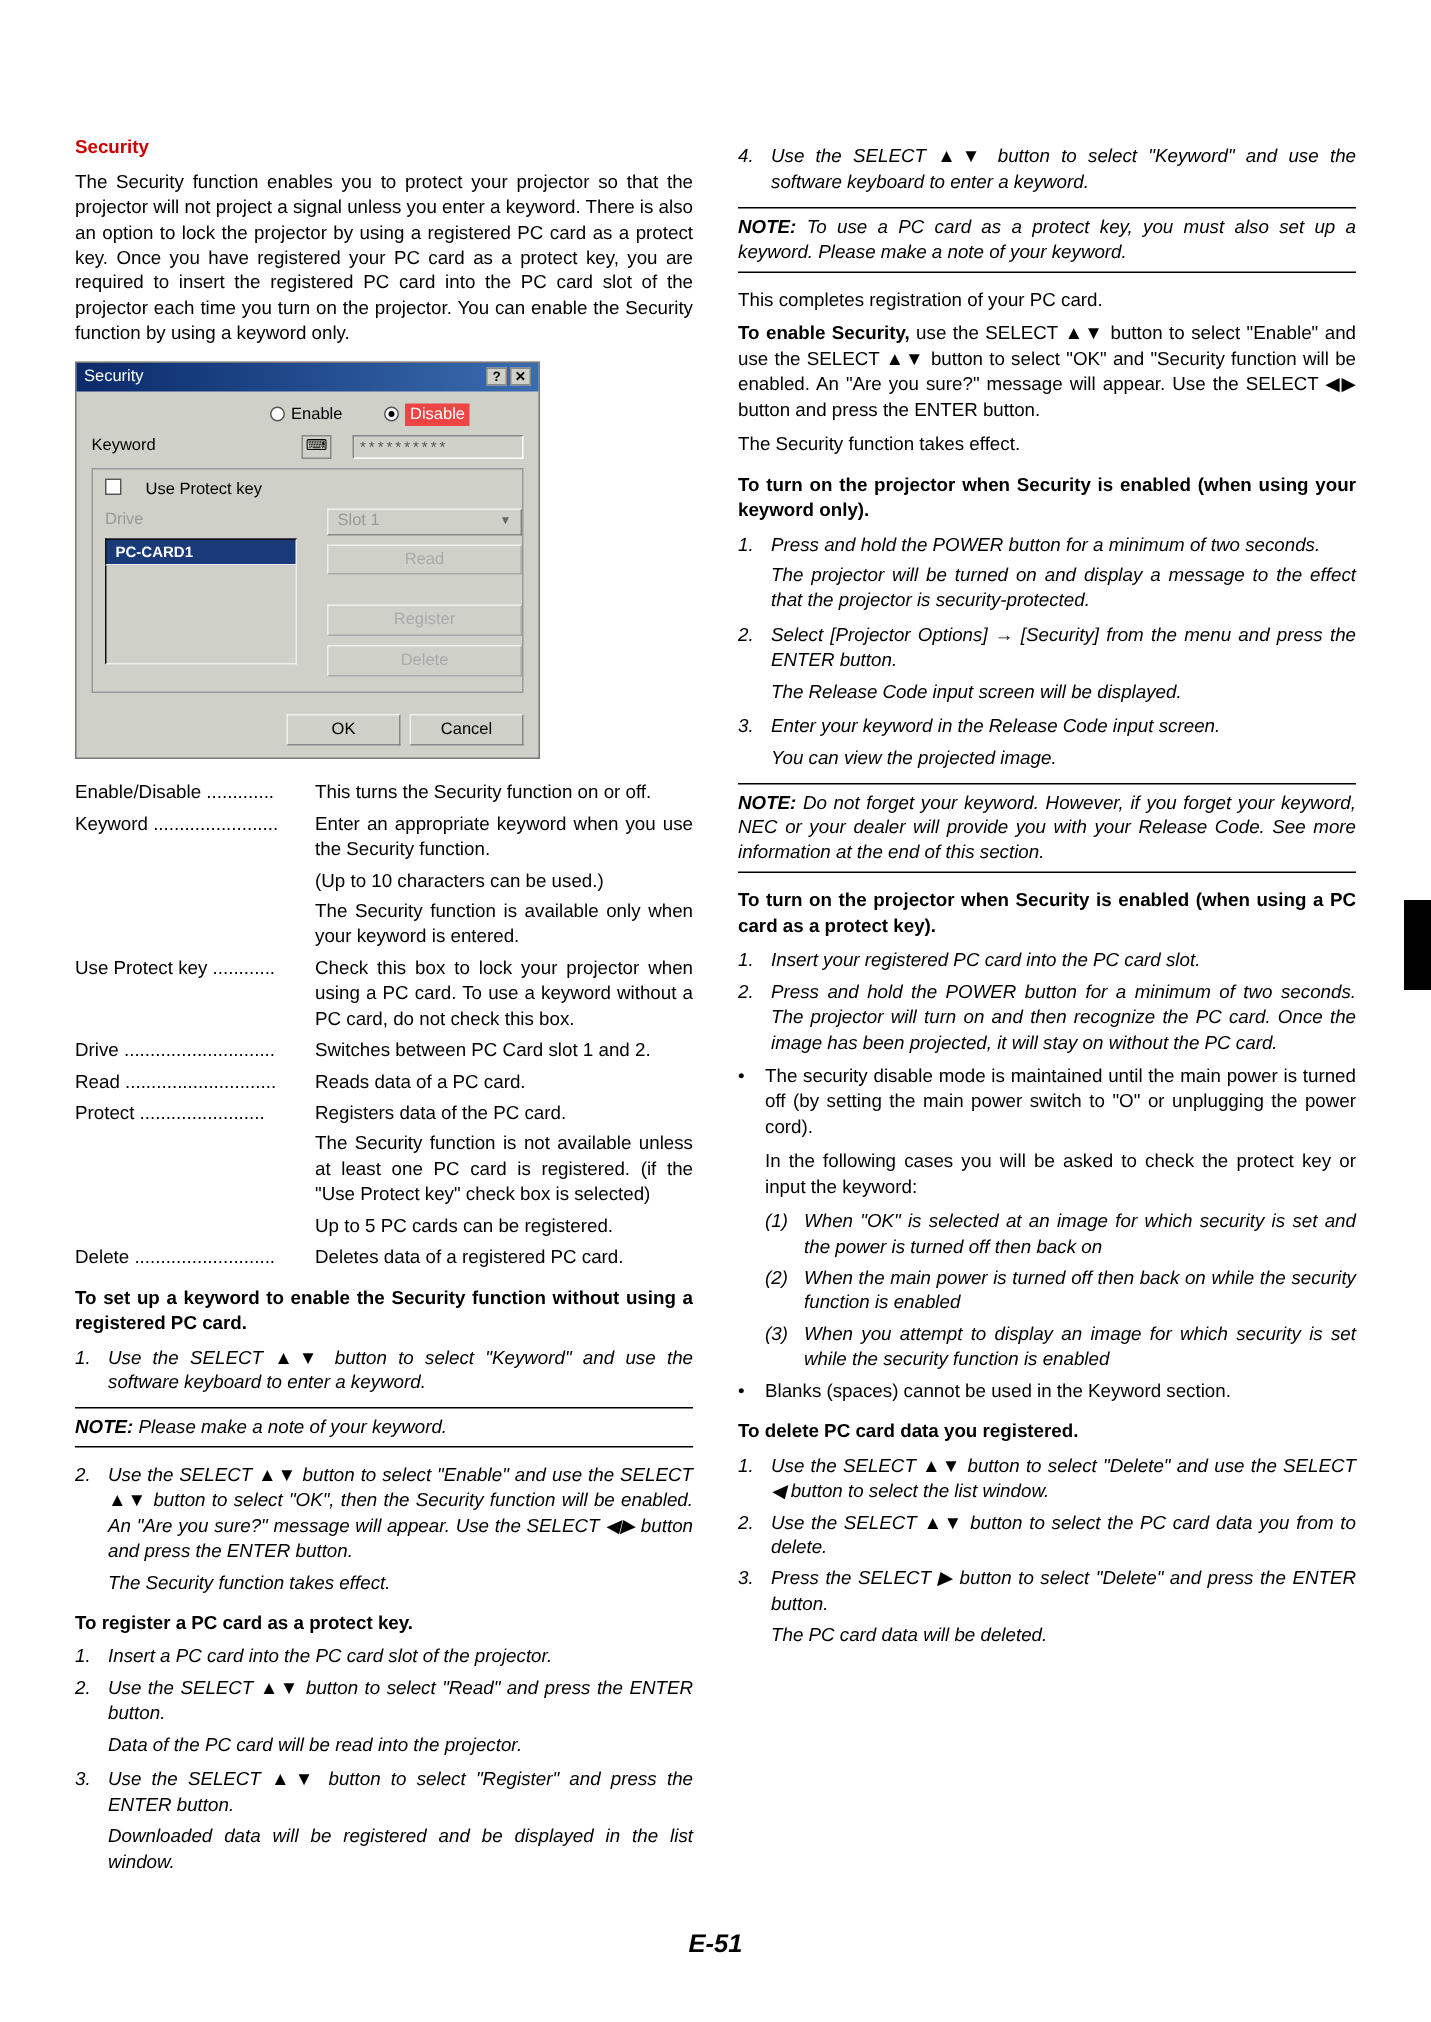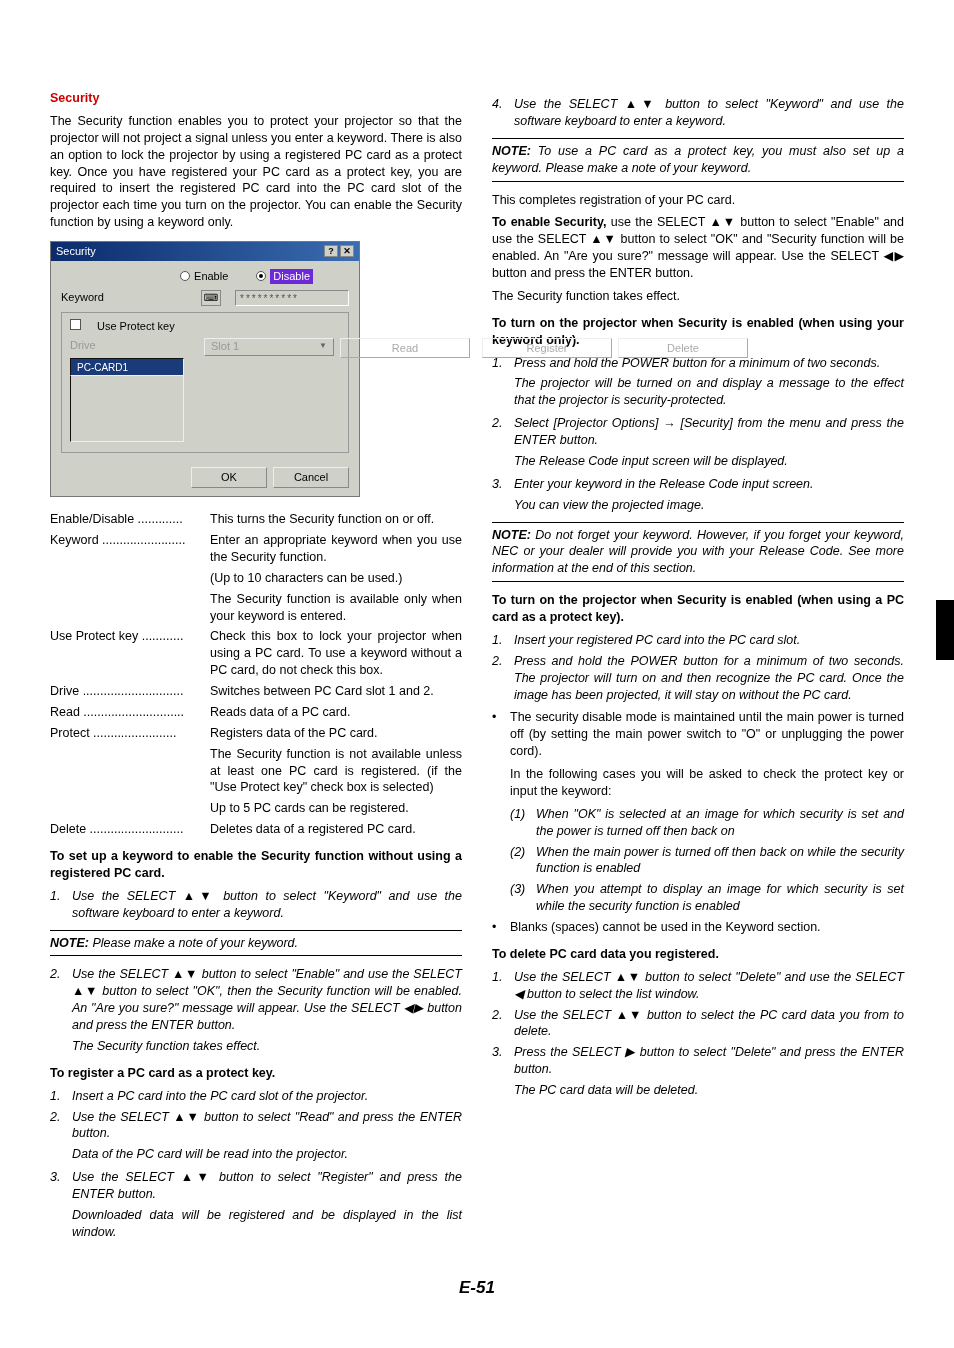--- a/index.html
+++ b/index.html
@@ -60,21 +60,21 @@
     .row .lbl { width: 130px; }
     .radio {
       width: 10px; height: 10px; border-radius: 50%; border: 1px solid #555;
       background: #fff; display: inline-block; margin-right: 4px; position: relative;
     }
     .radio.sel::after {
       content: ""; position: absolute; width: 4px; height: 4px; background: #000;
       border-radius: 50%; top: 2px; left: 2px;
     }
     .radio-lbl { display: inline-flex; align-items: center; margin-right: 18px; }
-    .radio-lbl.sel { background: #6d28d9; color: #fff; padding: 0 3px; }
+    .radio-lbl.sel { background: #ef4444; color: #fff; padding: 0 3px; }
     .no-pad { padding: 0; }
     .kw-icon {
       width: 20px; height: 16px; border: 1px solid #888; background: #cfd0c8;
       display: inline-flex; align-items: center; justify-content: center; font-size: 10px;
       margin-right: 4px;
     }
     .kw-field {
       flex: 1; background: #cfd0c8; border: 1px solid #888; border-right-color: #fff;
       border-bottom-color: #fff; padding: 1px 4px; letter-spacing: 2px; color: #555;
       height: 16px; font-size: 10px;
@@ -96,24 +96,24 @@
       display: flex; justify-content: space-between; align-items: center;
       width: 130px; height: 18px;
     }
     .drop .chev { font-size: 8px; color: #666; }
     .readbtn, .regbtn, .delbtn {
       width: 130px; text-align: center; color: #aaa; padding: 2px 0;
       border: 1px solid #aaa; border-top-color: #eee; border-left-color: #eee;
     }
     .listrow { display: flex; gap: 20px; align-items: flex-start; }
     .listbox {
-      width: 114px; height: 18px; background: #cfd0c8;
+      width: 128px; height: 18px; background: #cfd0c8;
       border: 1px inset #999;
       border-top-color: #666; border-left-color: #666;
-      border-right-color: #eee; border-bottom-color: #eee;
+      border-right-color: #eee; border-bottom-color: #eee; font-weight: bold;
     }
     .listbox.sel { background: #1a3a7a; color: #fff; padding: 2px 6px; font-size: 10px; }
     .listbox-tall { height: 70px; }
     .btn-row { display: flex; justify-content: flex-end; gap: 6px; margin-top: 14px; }
     .sbtn { width: 76px; text-align: center; padding: 2px 0; }
 
     .def-table { width: 100%; }
     .def-row { display: flex; margin-bottom: 4px; }
     .def-term { width: 160px; white-space: nowrap; }
     .def-desc { flex: 1; text-align: justify; }
@@ -186,21 +186,21 @@
           <div class="row" style="margin-bottom:4px;">
             <span><span class="checkbox"></span></span>
             <span>Use Protect key</span>
           </div>
           <div class="listrow">
             <div style="width:130px;">
               <div class="disabled" style="margin-bottom:6px;">Drive</div>
               <div class="listbox sel">PC-CARD1</div>
               <div class="listbox listbox-tall" style="margin-top:0;border-top:none;height:66px;"></div>
             </div>
-            <div style="flex:1; display:flex; gap:6px; align-items:stretch;">
+            <div style="flex:1; display:flex; flex-direction:column; gap:6px; align-items:stretch;">
               <div class="drop">
                 <span class="disabled">Slot 1</span>
                 <span class="chev">▼</span>
               </div>
               <div class="readbtn">Read</div>
               <div style="height:8px;"></div>
               <div class="regbtn">Register</div>
               <div class="delbtn">Delete</div>
             </div>
           </div>

